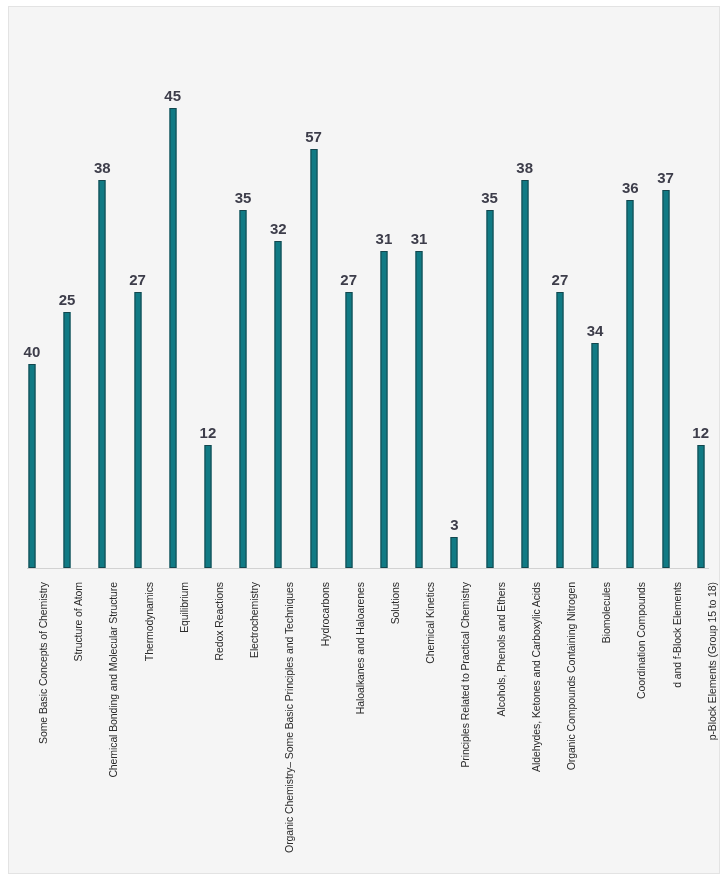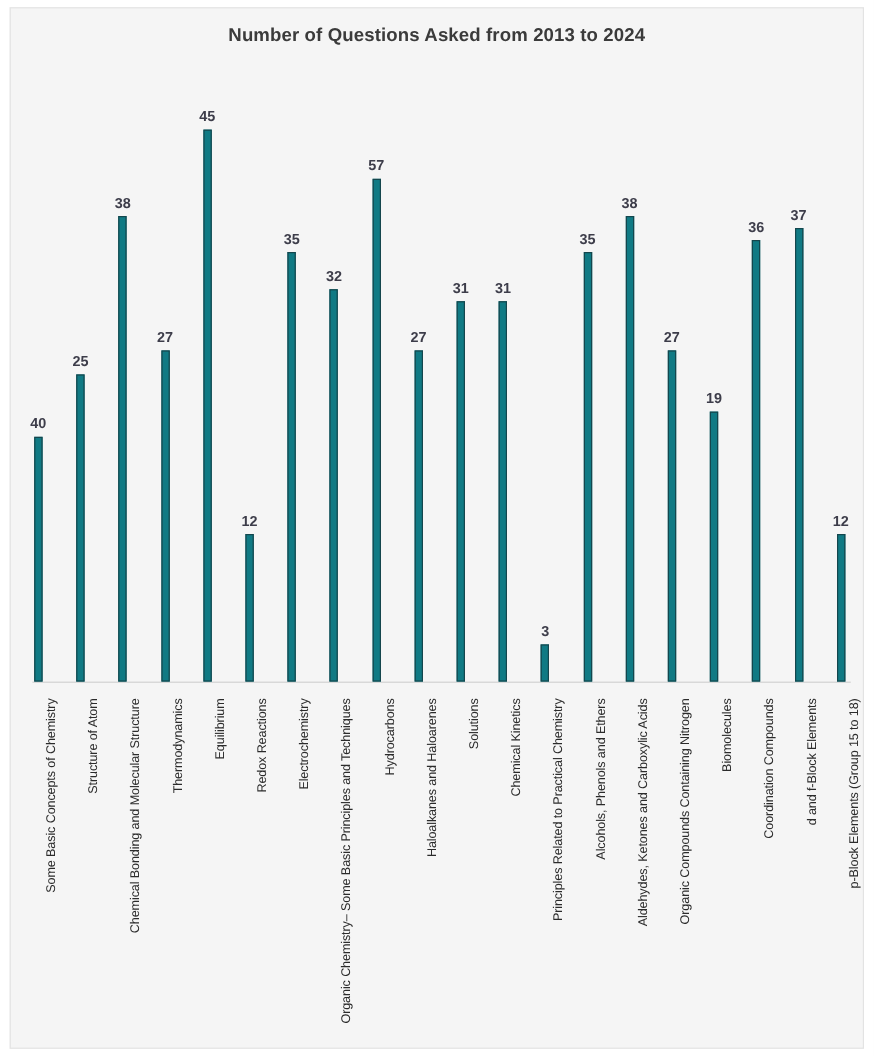--- a/index.html
+++ b/index.html
@@ -63,21 +63,21 @@
     transform: translateX(-50%);
     width: 7px;
     background: #107a84;
     border: 1px solid #14464d;
     box-sizing: border-box;
   }
   .bar-value {
     position: absolute;
     left: 50%;
     transform: translateX(-50%);
-    font-size: 12px;
+    font-size: 15px;
     font-weight: bold;
     color: #3d3d4a;
     white-space: nowrap;
     margin-top: 25px;
   }
   .cat-label {
     position: absolute;
     top: 575px;
     font-size: 10.5px;
     color: #2b2b2b;
@@ -85,21 +85,20 @@
     transform-origin: left top;
     transform: rotate(-90deg) translateX(-100%);
     letter-spacing: -0.1px;
   }
 </style>
 </head>
 <body>
 
 <div id="chart-card">
 
-  <div id="chart-title">Number of Questions Asked from 2013 to 2024</div>
 
   <div id="plot-area">
     <div id="axis-line"></div>
     <div id="bars-container">
         <div class="bar-slot" style="left: 5.4px;">
           <div class="bar" title="Some Basic Concepts of Chemistry: 20" style="height: 204.444px; background: rgb(16, 122, 132); border-color: rgb(20, 70, 77);"></div>
           <div class="bar-value" style="bottom: 208.444px; color: rgb(61, 61, 74);">40</div>
         </div>
         <div class="bar-slot" style="left: 40.6px;">
           <div class="bar" title="Structure of Atom: 25" style="height: 255.556px; background: rgb(16, 122, 132); border-color: rgb(20, 70, 77);"></div>
@@ -156,21 +155,21 @@
         <div class="bar-slot" style="left: 498.2px;">
           <div class="bar" title="Aldehydes, Ketones and Carboxylic Acids: 38" style="height: 388.444px; background: rgb(16, 122, 132); border-color: rgb(20, 70, 77);"></div>
           <div class="bar-value" style="bottom: 392.444px; color: rgb(61, 61, 74);">38</div>
         </div>
         <div class="bar-slot" style="left: 533.4px;">
           <div class="bar" title="Organic Compounds Containing Nitrogen: 27" style="height: 276px; background: rgb(16, 122, 132); border-color: rgb(20, 70, 77);"></div>
           <div class="bar-value" style="bottom: 280px; color: rgb(61, 61, 74);">27</div>
         </div>
         <div class="bar-slot" style="left: 568.6px;">
           <div class="bar" title="Biomolecules: 22" style="height: 224.889px; background: rgb(16, 122, 132); border-color: rgb(20, 70, 77);"></div>
-          <div class="bar-value" style="bottom: 228.889px; color: rgb(61, 61, 74);">19</div>
+          <div class="bar-value" style="bottom: 228.889px; color: rgb(61, 61, 74);">34</div>
         </div>
         <div class="bar-slot" style="left: 603.8px;">
           <div class="bar" title="Coordination Compounds: 36" style="height: 368px; background: rgb(16, 122, 132); border-color: rgb(20, 70, 77);"></div>
           <div class="bar-value" style="bottom: 372px; color: rgb(61, 61, 74);">36</div>
         </div>
         <div class="bar-slot" style="left: 639px;">
           <div class="bar" title="d and f-Block Elements: 37" style="height: 378.222px; background: rgb(16, 122, 132); border-color: rgb(20, 70, 77);"></div>
           <div class="bar-value" style="bottom: 382.222px; color: rgb(61, 61, 74);">37</div>
         </div>
         <div class="bar-slot" style="left: 674.2px;">

